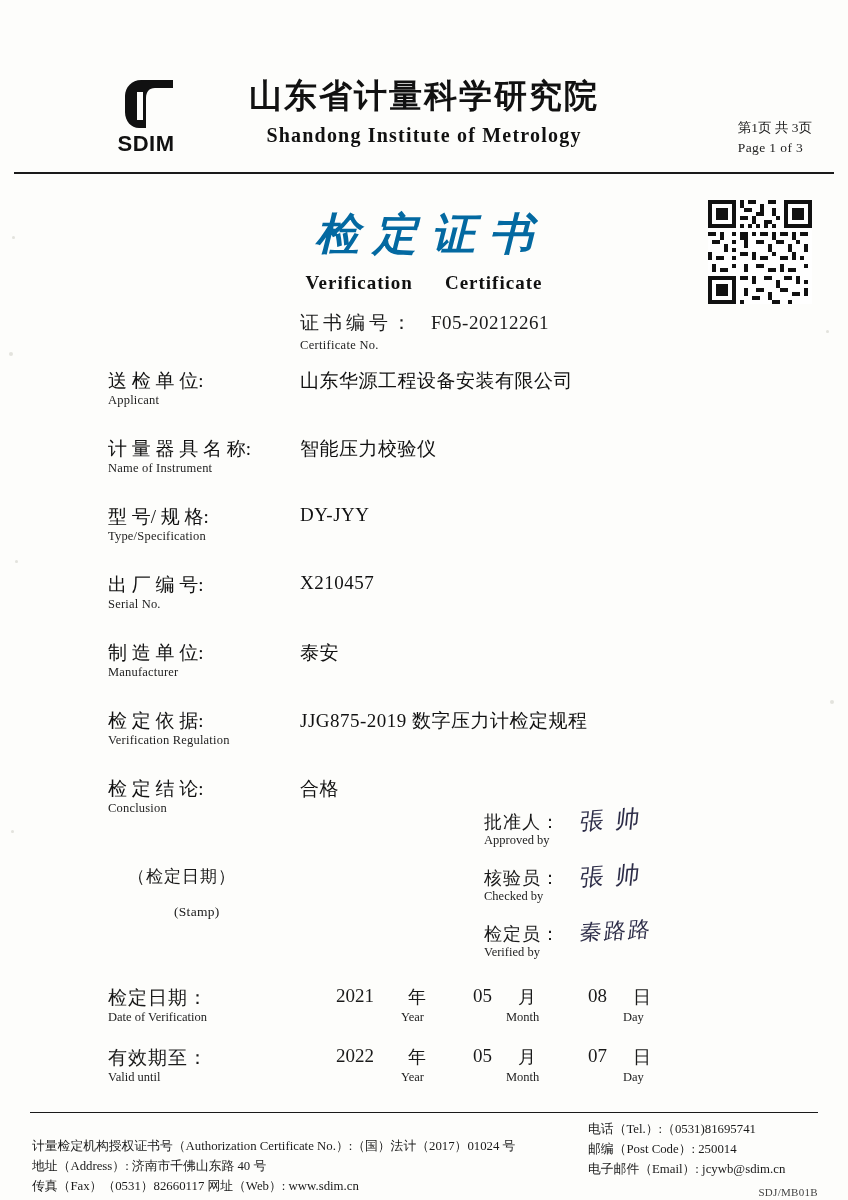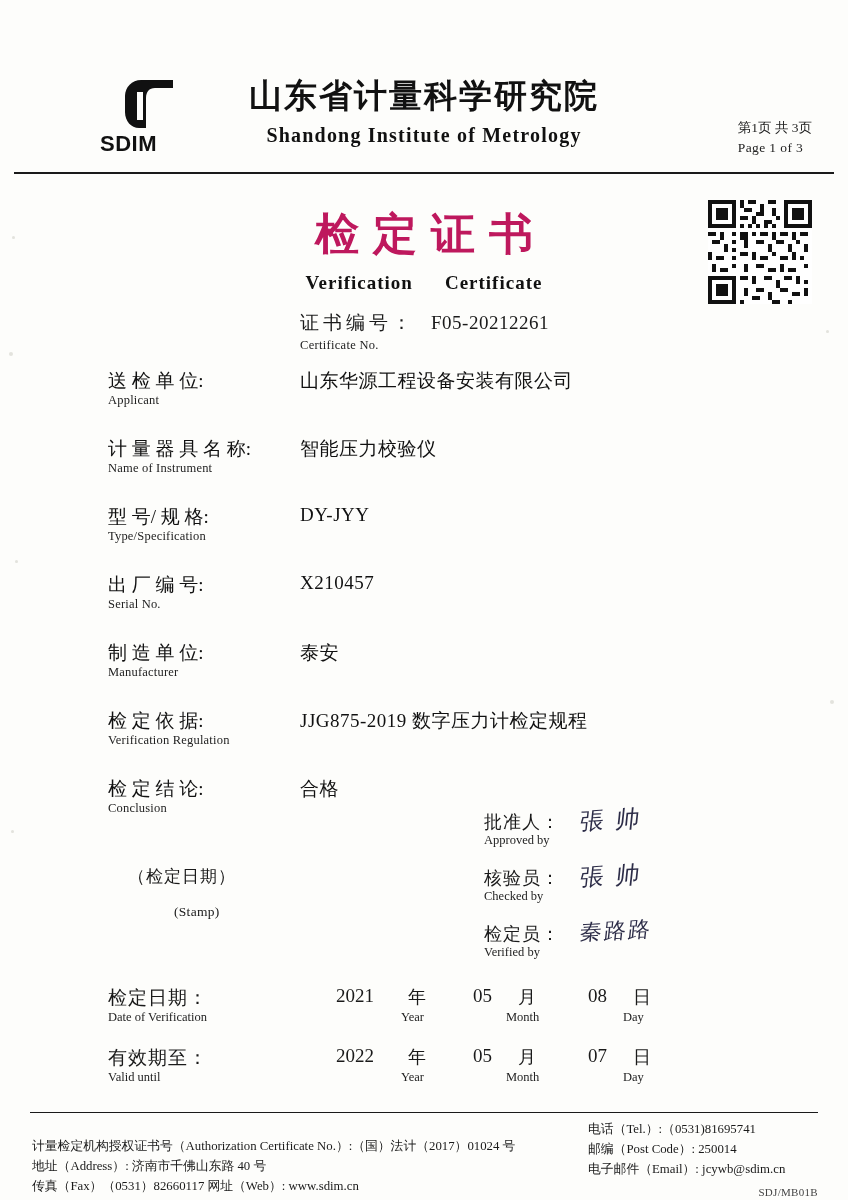--- a/index.html
+++ b/index.html
@@ -27,21 +27,21 @@
     position: relative;
     height: 110px;
     padding: 60px 40px 0 40px;
     box-sizing: border-box;
   }
   .logo {
     position: absolute;
     left: 100px;
     top: 78px;
     width: 92px;
-    text-align: left;
+    text-align: center;
   }
   .logo-mark {
     width: 62px;
     height: 52px;
     margin: 0 auto;
     position: relative;
   }
   .logo-mark svg { display: block; }
   .logo-text {
     font-family: "Liberation Sans", sans-serif;
@@ -99,21 +99,22 @@
   .title-cn {
     position: absolute;
     left: 0; right: 0;
     top: 205px;
     text-align: center;
     font-family: "DejaVu Serif", serif;
     font-weight: bold;
     font-size: 44px;
     letter-spacing: 14px;
     text-indent: 14px;
-    color: #be185d;
+    color: #0369a1;
+    font-style: italic;
   }
   .title-en {
     position: absolute;
     left: 0; right: 0;
     top: 272px;
     text-align: center;
     font-family: "Liberation Serif", serif;
     font-weight: bold;
     font-size: 19px;
     letter-spacing: 1px;

